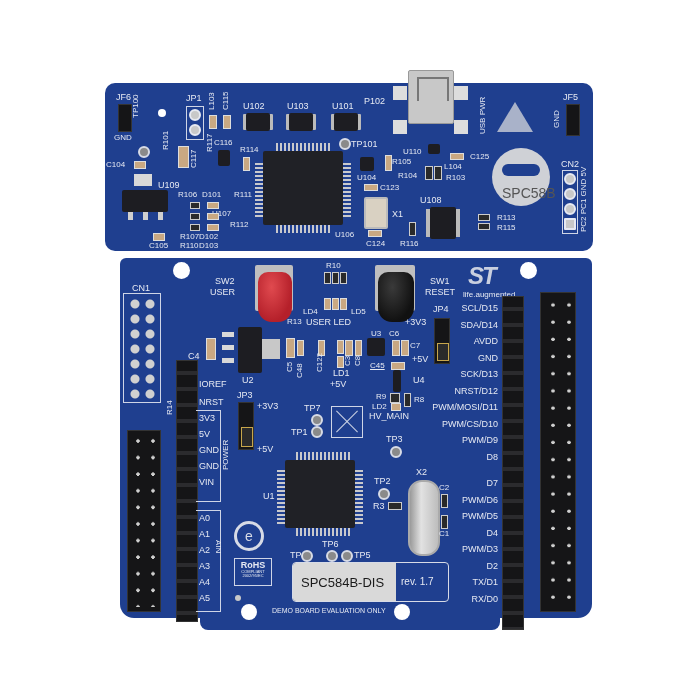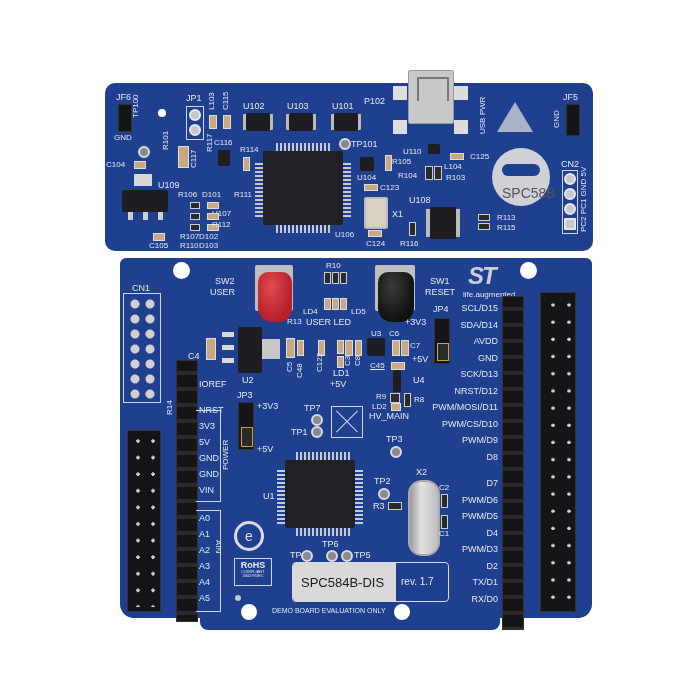--- a/index.html
+++ b/index.html
@@ -73,21 +73,21 @@
 
 <span class="abs silk silk-s" style="left:178px;top:191px;">R106</span>
 <span class="abs silk silk-s" style="left:202px;top:191px;">D101</span>
 <span class="abs silk silk-s" style="left:234px;top:191px;">R111</span>
 <div class="abs smd-dark" style="left:190px;top:202px;width:8px;height:5px;"></div>
 <div class="abs smd" style="left:207px;top:202px;width:10px;height:5px;"></div>
 <div class="abs smd-dark" style="left:190px;top:213px;width:8px;height:5px;"></div>
 <div class="abs smd" style="left:207px;top:213px;width:10px;height:5px;"></div>
 <div class="abs smd-dark" style="left:190px;top:224px;width:8px;height:5px;"></div>
 <div class="abs smd" style="left:207px;top:224px;width:10px;height:5px;"></div>
-<span class="abs silk silk-s" style="left:212px;top:221px;">R112</span>
+<span class="abs silk silk-s" style="left:230px;top:221px;">R112</span>
 <span class="abs silk silk-s" style="left:180px;top:233px;">R107</span>
 <span class="abs silk silk-s" style="left:199px;top:233px;">D102</span>
 <span class="abs silk silk-s" style="left:180px;top:242px;">R110</span>
 <span class="abs silk silk-s" style="left:199px;top:242px;">D103</span>
 
 <span class="abs silk" style="left:243px;top:102px;text-align:center;">U102</span>
 <span class="abs silk" style="left:287px;top:102px;">U103</span>
 <span class="abs silk" style="left:332px;top:102px;">U101</span>
 <div class="abs chip" style="left:246px;top:113px;width:24px;height:18px;box-shadow:-4px 0 0 -1px #bbb,4px 0 0 -1px #bbb;"></div>
 <div class="abs chip" style="left:289px;top:113px;width:24px;height:18px;box-shadow:-4px 0 0 -1px #bbb,4px 0 0 -1px #bbb;"></div>
@@ -127,21 +127,21 @@
 <span class="abs silk silk-s" style="left:446px;top:174px;">R103</span>
 <div class="abs smd" style="left:364px;top:184px;width:12px;height:5px;"></div>
 <span class="abs silk silk-s" style="left:380px;top:184px;">C123</span>
 <div class="abs" style="left:364px;top:197px;width:20px;height:28px;background:#d9d1c2;border:2px solid #bbb;border-radius:2px;"></div>
 <span class="abs silk" style="left:392px;top:210px;">X1</span>
 <div class="abs smd" style="left:368px;top:230px;width:12px;height:5px;"></div>
 <span class="abs silk silk-s" style="left:366px;top:240px;">C124</span>
 <div class="abs smd-dark" style="left:409px;top:222px;width:5px;height:12px;"></div>
 <span class="abs silk silk-s" style="left:400px;top:240px;">R116</span>
 
-<span class="abs silk" style="left:409px;top:196px;">U108</span>
+<span class="abs silk" style="left:420px;top:196px;">U108</span>
 <div class="abs chip" style="left:430px;top:207px;width:26px;height:32px;box-shadow:-6px 0 0 -2px #bbb,6px 0 0 -2px #bbb;"></div>
 <div class="abs smd-dark" style="left:478px;top:214px;width:10px;height:5px;"></div>
 <div class="abs smd-dark" style="left:478px;top:223px;width:10px;height:5px;"></div>
 <span class="abs silk silk-s" style="left:497px;top:214px;">R113</span>
 <span class="abs silk silk-s" style="left:497px;top:224px;">R115</span>
 
 <div class="abs" style="left:492px;top:148px;width:58px;height:58px;border-radius:50%;background:#cfd1d6;">
   <div class="abs" style="left:10px;top:16px;width:38px;height:12px;border-radius:6px;background:#1f3f8f;"></div>
   <span class="abs" style="left:10px;top:37px;font-size:14px;color:#555;">SPC58B</span>
 </div>
@@ -237,21 +237,21 @@
 <span class="abs silk silk-s" style="left:414px;top:396px;">R8</span>
 <span class="abs silk silk-s" style="left:372px;top:403px;">LD2</span>
 <div class="abs smd" style="left:391px;top:403px;width:8px;height:6px;"></div>
 <span class="abs silk" style="left:369px;top:412px;">HV_MAIN</span>
 
 <div class="abs header" style="left:176px;top:360px;width:20px;height:260px;background:repeating-linear-gradient(180deg,#151517 0 10px,#2b2b2e 10px 14px,#151517 14px 16px);"></div>
 <span class="abs silk silk-s" style="left:166px;top:415px;transform:rotate(-90deg);transform-origin:left top;">R14</span>
 <div class="abs" style="left:196px;top:410px;width:24px;height:90px;border:1px solid #cfd5e6;border-left:none;"></div>
 <div class="abs" style="left:199px;top:380px;">
   <div class="silk" style="height:16px;">IOREF</div>
-  <div class="silk" style="height:16px;margin-top:10px;">NRST</div>
+  <div class="silk" style="height:16px;margin-top:2px;">NRST</div>
   <div class="silk" style="height:16px;">3V3</div>
   <div class="silk" style="height:16px;">5V</div>
   <div class="silk" style="height:16px;">GND</div>
   <div class="silk" style="height:16px;">GND</div>
   <div class="silk" style="height:16px;">VIN</div>
 </div>
 <span class="abs silk silk-s" style="left:222px;top:470px;transform:rotate(-90deg);transform-origin:left top;">POWER</span>
 <div class="abs" style="left:196px;top:510px;width:24px;height:100px;border:1px solid #cfd5e6;border-left:none;"></div>
 <div class="abs" style="left:199px;top:514px;">
   <div class="silk" style="height:16px;">A0</div>

